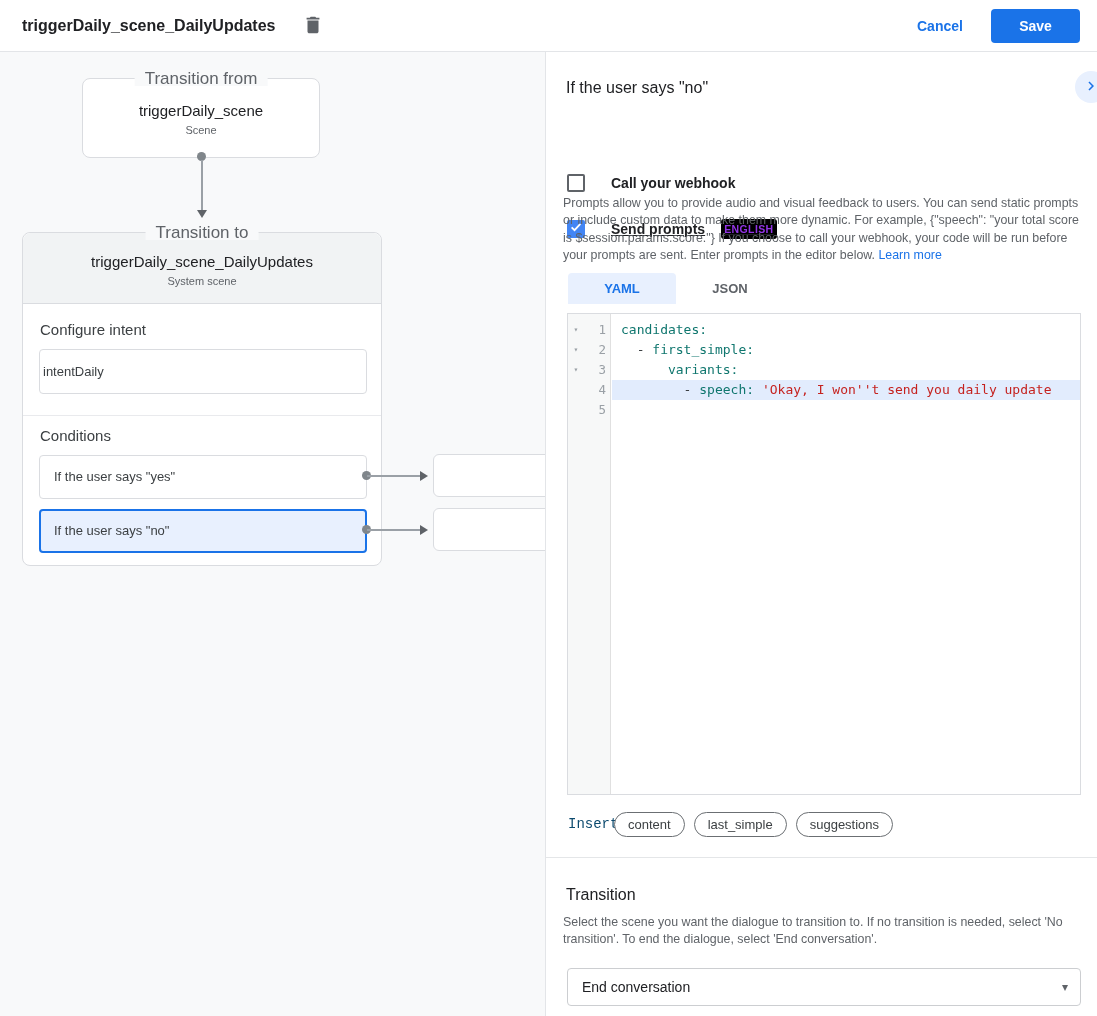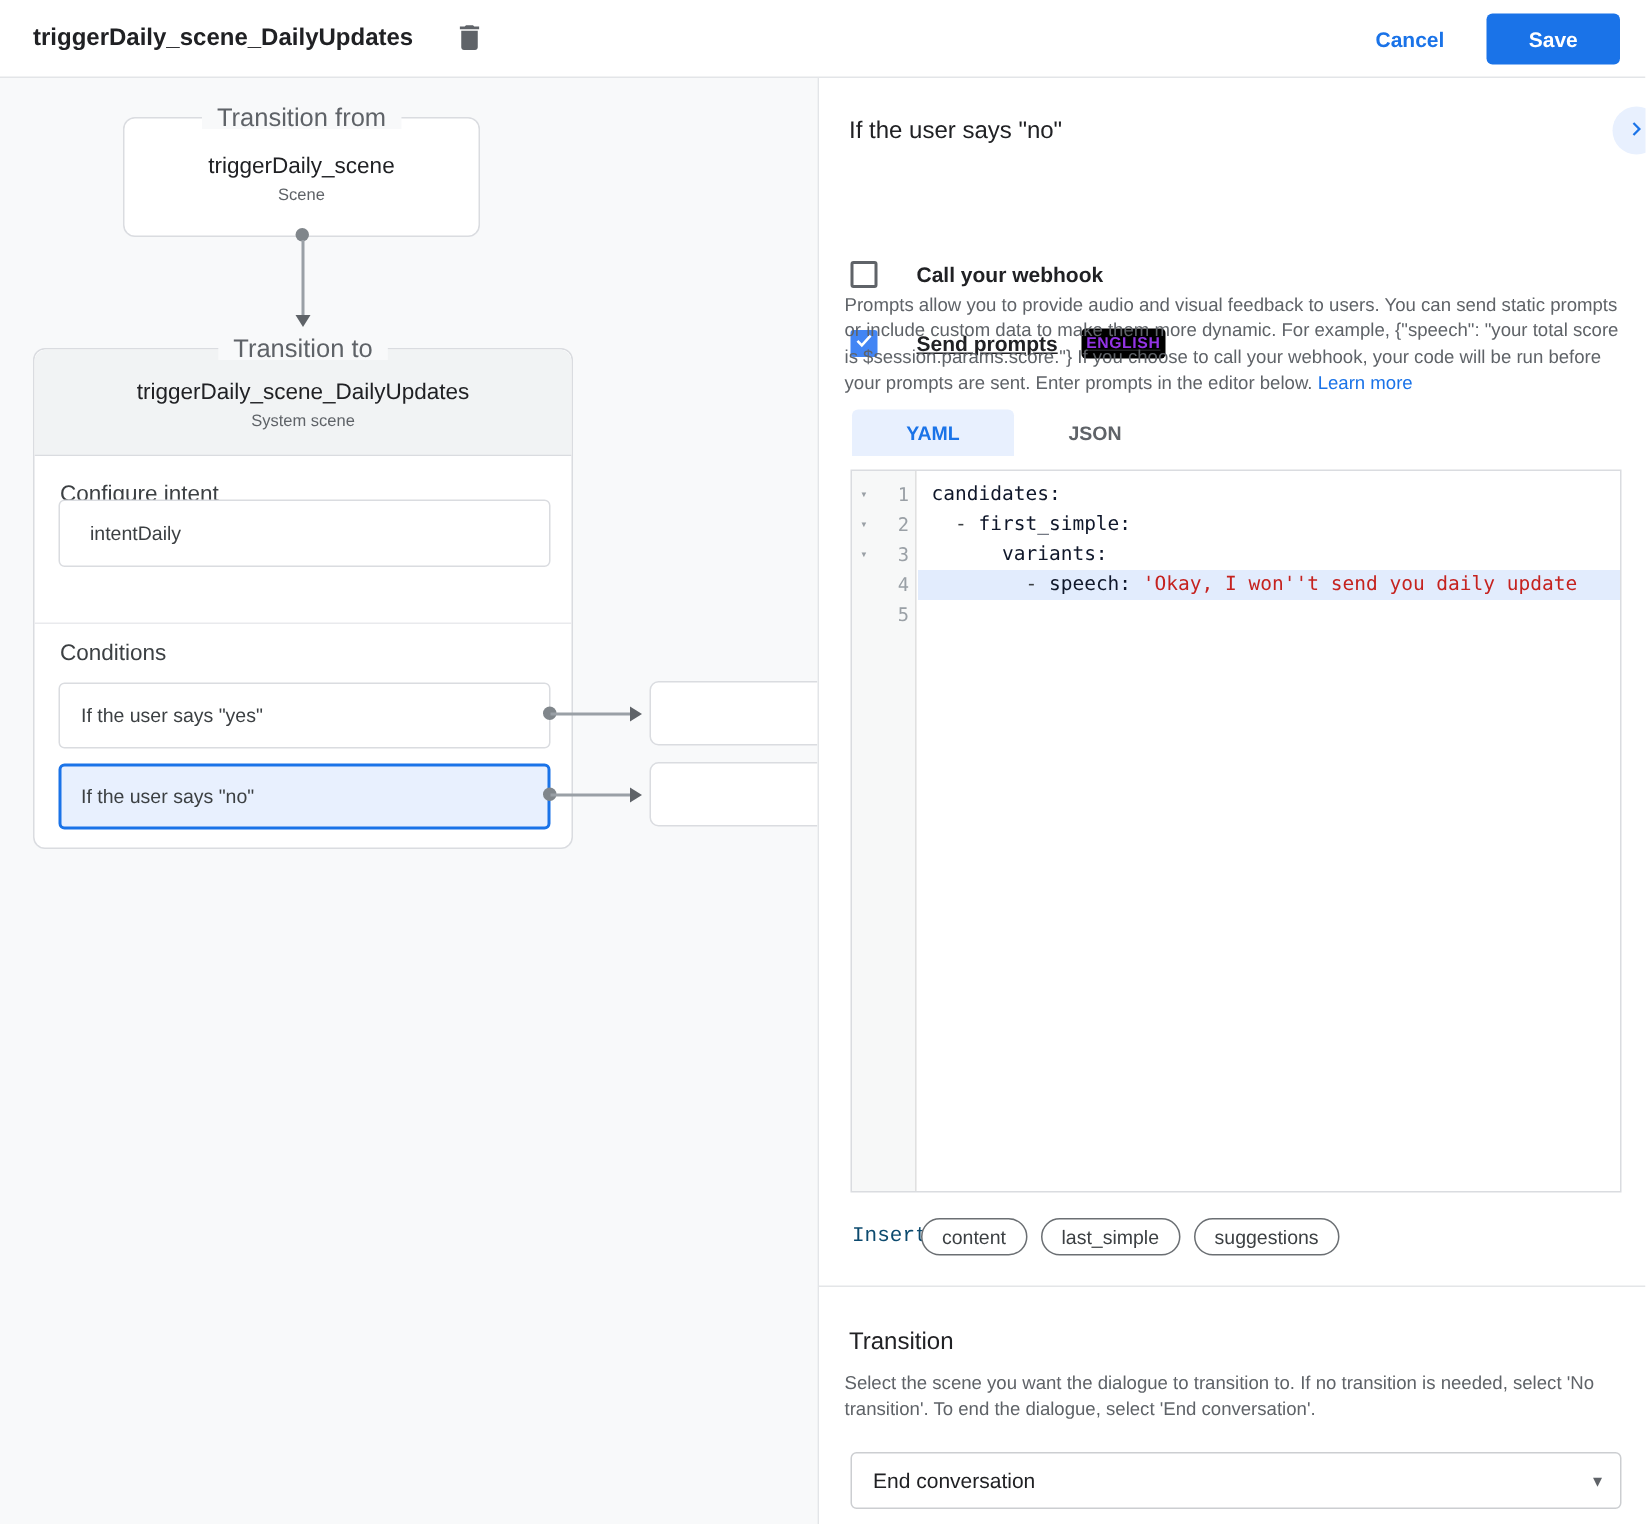--- a/index.html
+++ b/index.html
@@ -52,23 +52,23 @@
 
   .to-box { left:22px; top:180px; width:360px; height:334px; }
   .to-head {
     height:71px; background:#f1f3f4; border-bottom:1px solid #dadce0;
     border-radius:8px 8px 0 0;
   }
   .to-head .box-title { padding-top:20px; text-align:center; font-size:15px; color:#202124; }
 
   .field-label { position:absolute; left:17px; font-size:15px; color:#3c4043; }
   .intent-input {
-    position:absolute; left:16px; top:100px; width:328px; height:45px;
+    position:absolute; left:16px; top:116px; width:328px; height:45px;
     border:1px solid #dadce0; border-radius:4px; background:#fff;
-    font-size:13px; color:#3c4043; line-height:43px; padding-left:20px;
+    font-size:13px; color:#3c4043; line-height:43px; padding-left:3px;
   }
   .section-divider { position:absolute; left:0; top:182px; width:100%; height:1px; background:#e9eaed; }
   .cond-row {
     position:absolute; left:16px; width:328px; height:44px;
     border:1px solid #dadce0; border-radius:4px; background:#fff;
     font-size:13px; color:#3c4043; line-height:42px; padding-left:14px; cursor:pointer;
   }
   .cond-row.selected {
     border:2px solid #1a73e8; background:#e8f0fe; line-height:40px; padding-left:13px;
   }
@@ -138,21 +138,21 @@
     background:#f7f8f8; border-right:1px solid #e0e0e0;
   }
   .code-row { position:absolute; left:0; right:0; height:20px; }
   .row-hl { position:absolute; left:44px; right:0; top:0; bottom:0; background:#e2ecfd; }
   .fold { position:absolute; left:0; width:16px; top:0; height:20px; text-align:center;
     font-size:8px; line-height:20px; color:#9aa0a6; cursor:pointer; }
   .lnum { position:absolute; left:16px; width:22px; top:0; height:20px; text-align:right;
     font-size:12.5px; line-height:20px; color:#9aa0a6; }
   .code-text { position:absolute; left:53px; right:0; top:0; height:20px;
     font-size:13px; line-height:20px; white-space:pre; overflow:hidden; }
-  .seg-green { color:#0f172a; }
+  .seg-green { color:#0f766e; }
   .seg-red { color:#c5221f; }
   .seg-plain { color:#3c4043; }
 
   .insert-label { position:absolute; left:22px; top:764px; font-size:14px; color:#0c4a6e;font-family:Liberation Mono, monospace; }
   .chips { position:absolute; left:68px; top:760px; display:flex; gap:9px; }
   .chip {
     height:25px; line-height:23px; padding:0 13px; border:1px solid #6b6f73;
     border-radius:13px; background:#fff; font-size:13px; color:#3c4043;
     font-family:inherit; cursor:pointer;
   }

